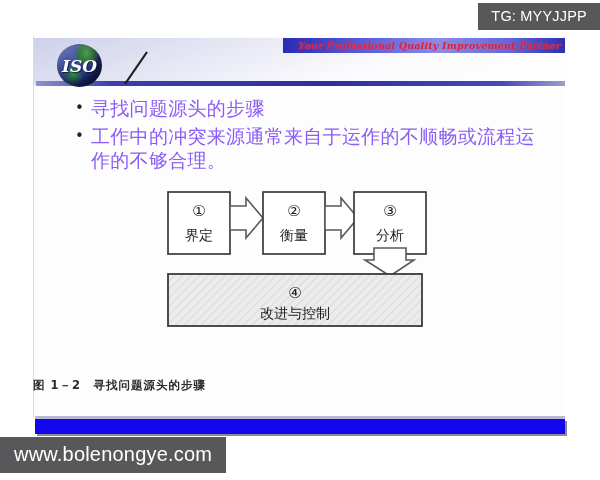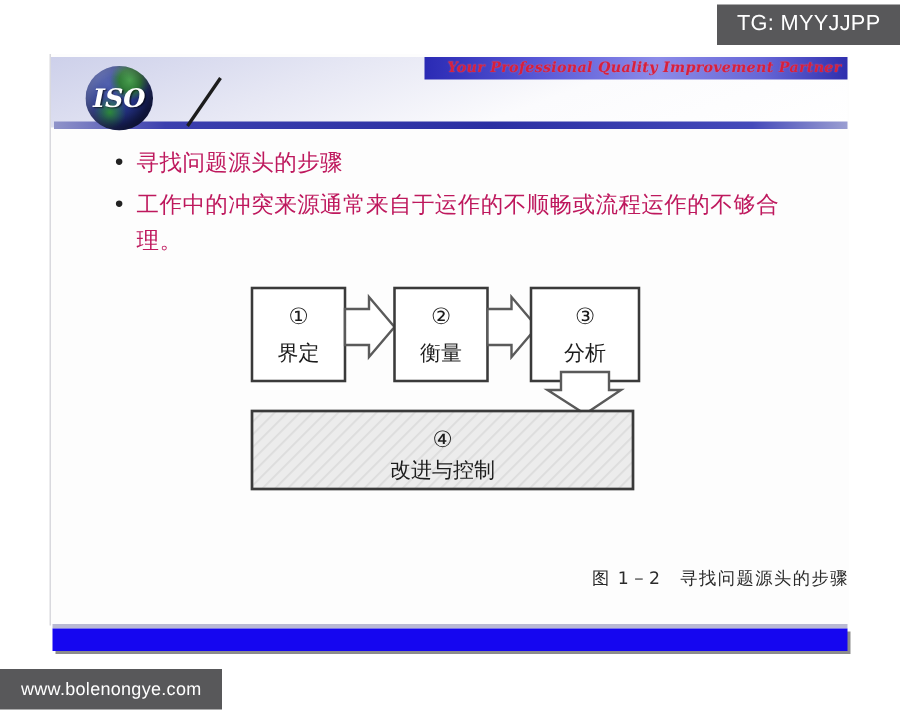--- a/index.html
+++ b/index.html
@@ -129,43 +129,43 @@
   .bullet-dot {
     flex: 0 0 auto;
     width: 16px;
     font-size: 15px;
     line-height: 24px;
     color: #222;
     text-align: left;
   }
   .bullet-text {
     flex: 1 1 auto;
-    font-size: 15px;
+    font-size: 19px;
     line-height: 24px;
-    color: #be185d;
+    color: #8b5cf6;
     letter-spacing: 0.3px;
   }
 
   
   #process-diagram {
     position: absolute;
     left: 150px; top: 180px;
     width: 300px; height: 170px;
   }
 
   
   #figure-caption {
     position: absolute;
     left: 33px; top: 378px;
     width: 533px;
-    text-align: right;
+    text-align: left;
     font-size: 11.5px;
     color: #2a2a2a;
     letter-spacing: 1px;
-    font-weight: normal;
+    font-weight: bold;
   }
 
   
   #bottom-bar-shadow {
     position: absolute;
     left: 35px; top: 416px;
     width: 530px; height: 3px;
     background: #b9b9d4;
   }
   #bottom-bar {
@@ -186,21 +186,21 @@
     font-size: 14.5px;
     letter-spacing: .2px;
     font-family: "Liberation Sans", sans-serif;
   }
   #site-watermark {
     position: absolute;
     left: 0px; bottom: 7px;
     padding: 6px 14px 7px 14px;
     background: #58585a;
     color: #ffffff;
-    font-size: 12px;
+    font-size: 20px;
     letter-spacing: .2px;
     font-family: "Liberation Sans", sans-serif;
   }
 </style>
 </head>
 <body>
 
 <div id="slide-canvas">
 
   <div id="slide-body"></div>

